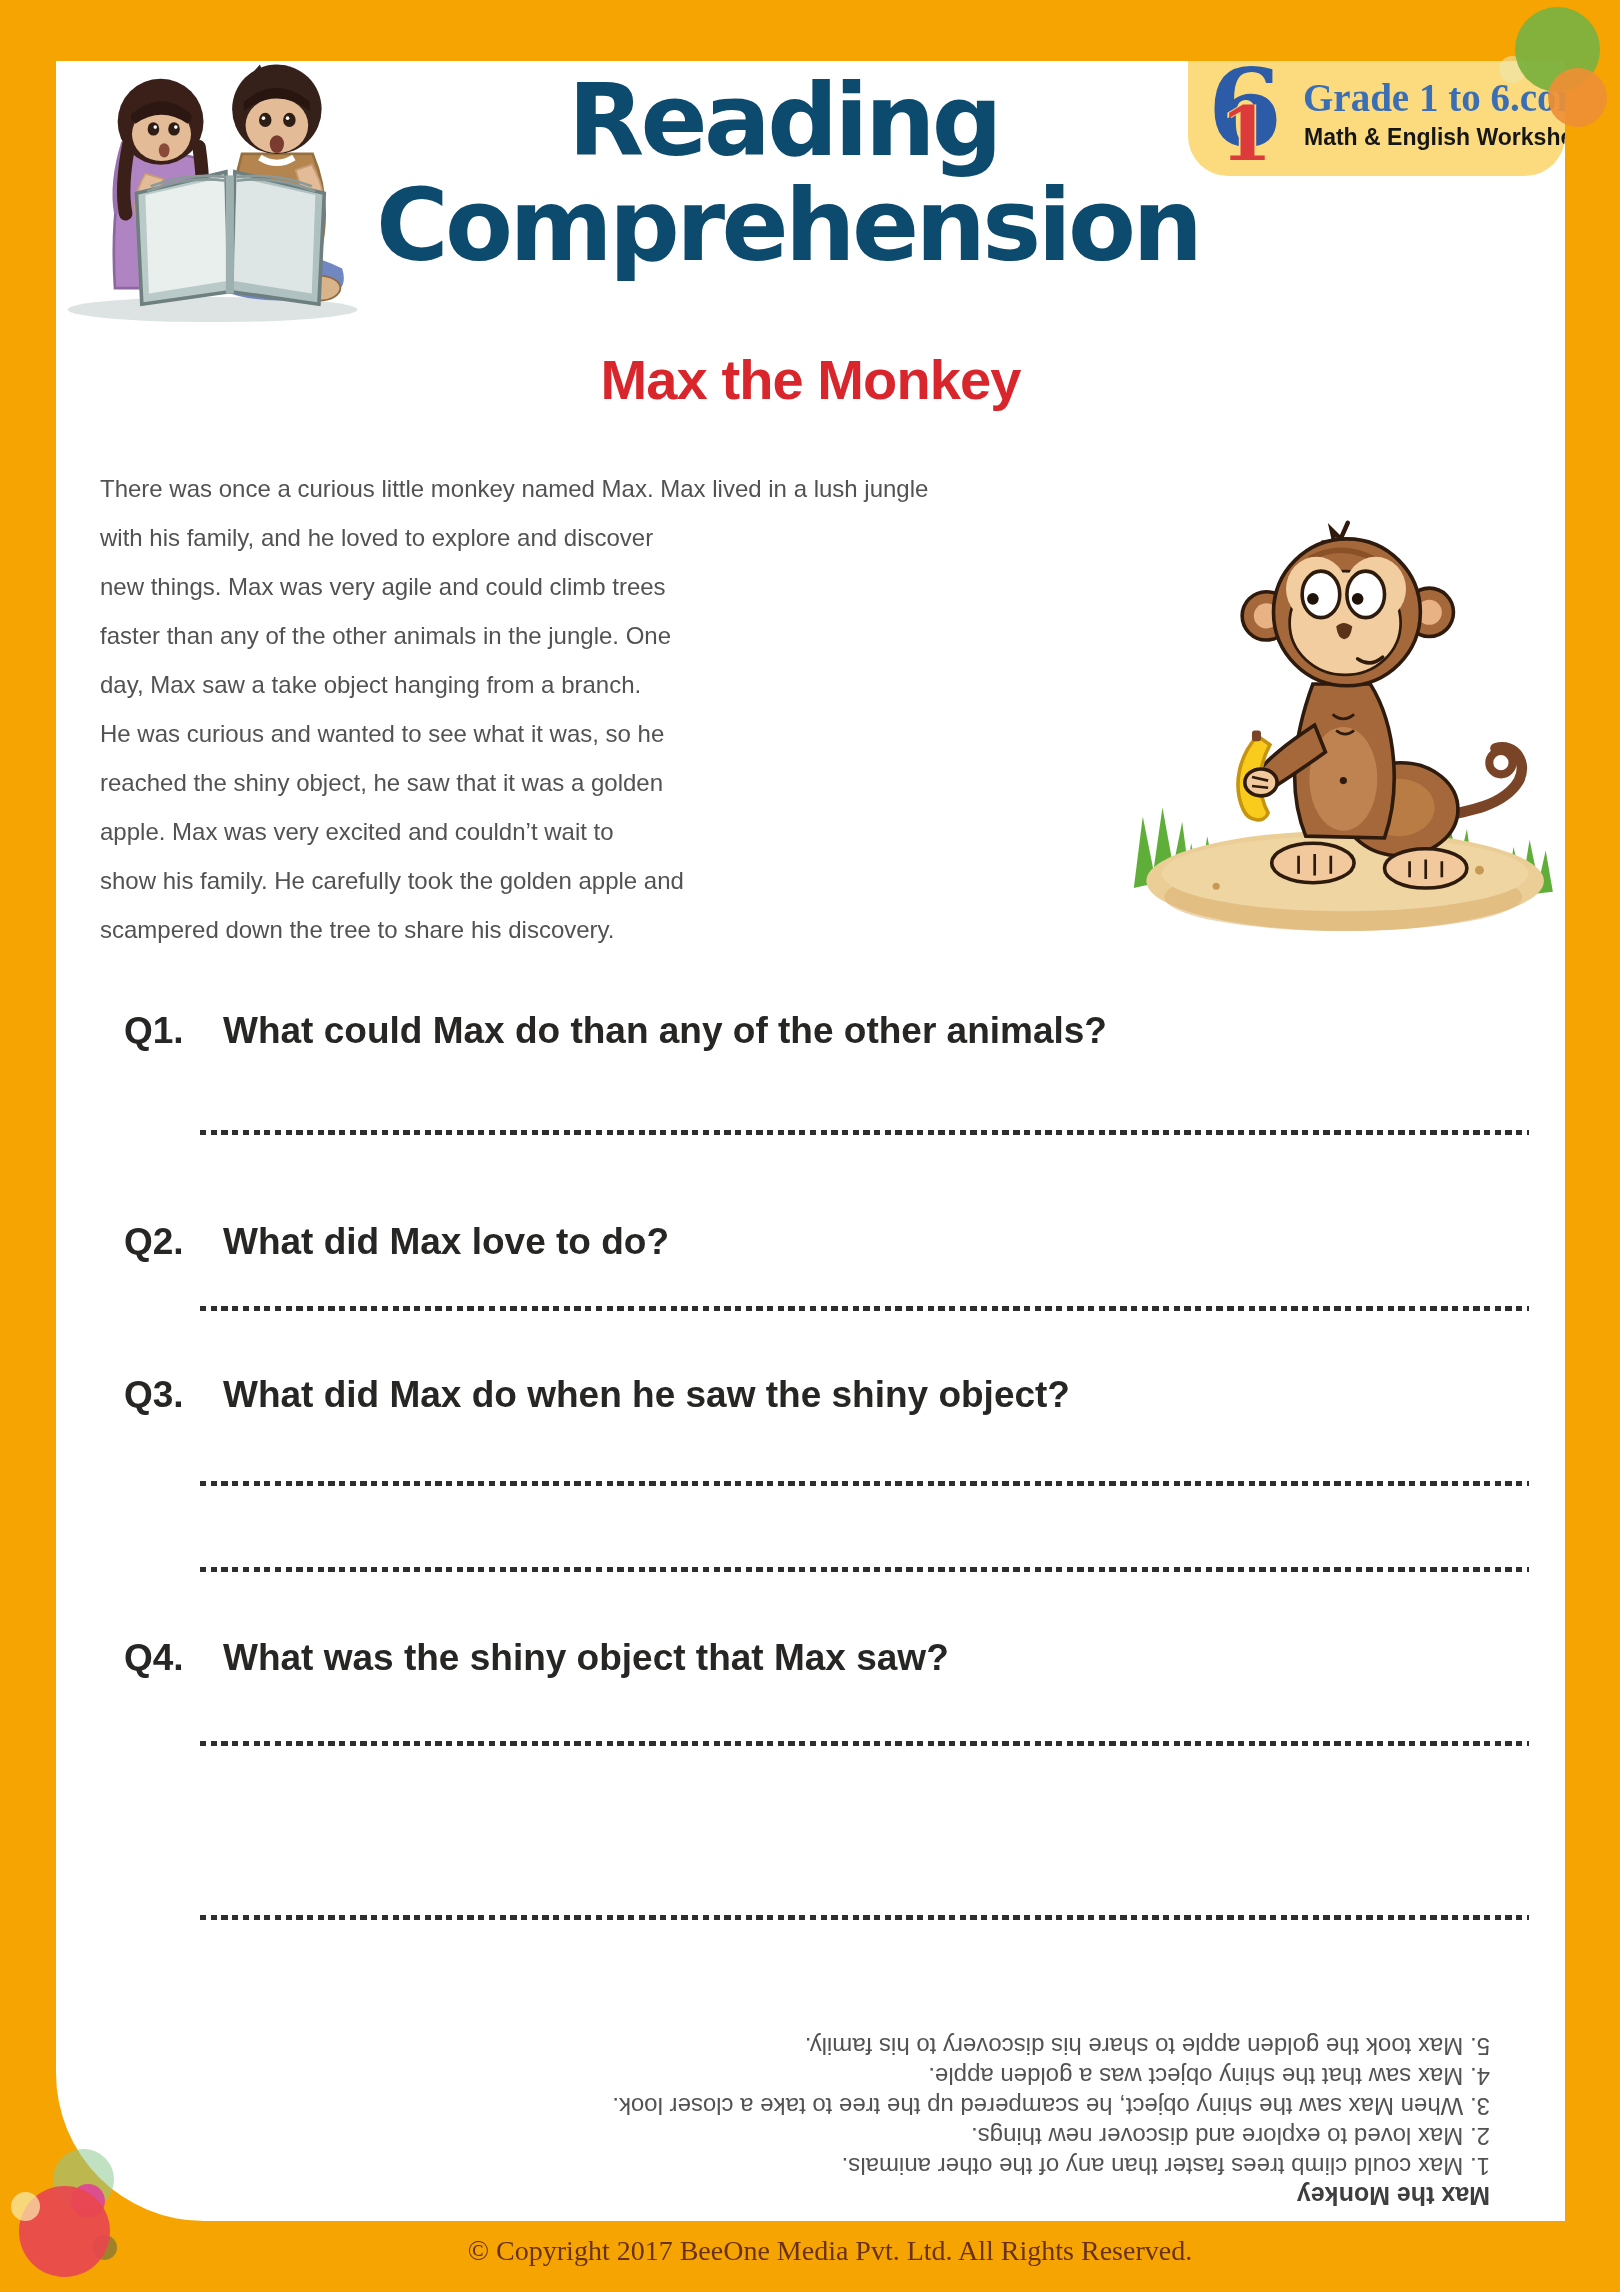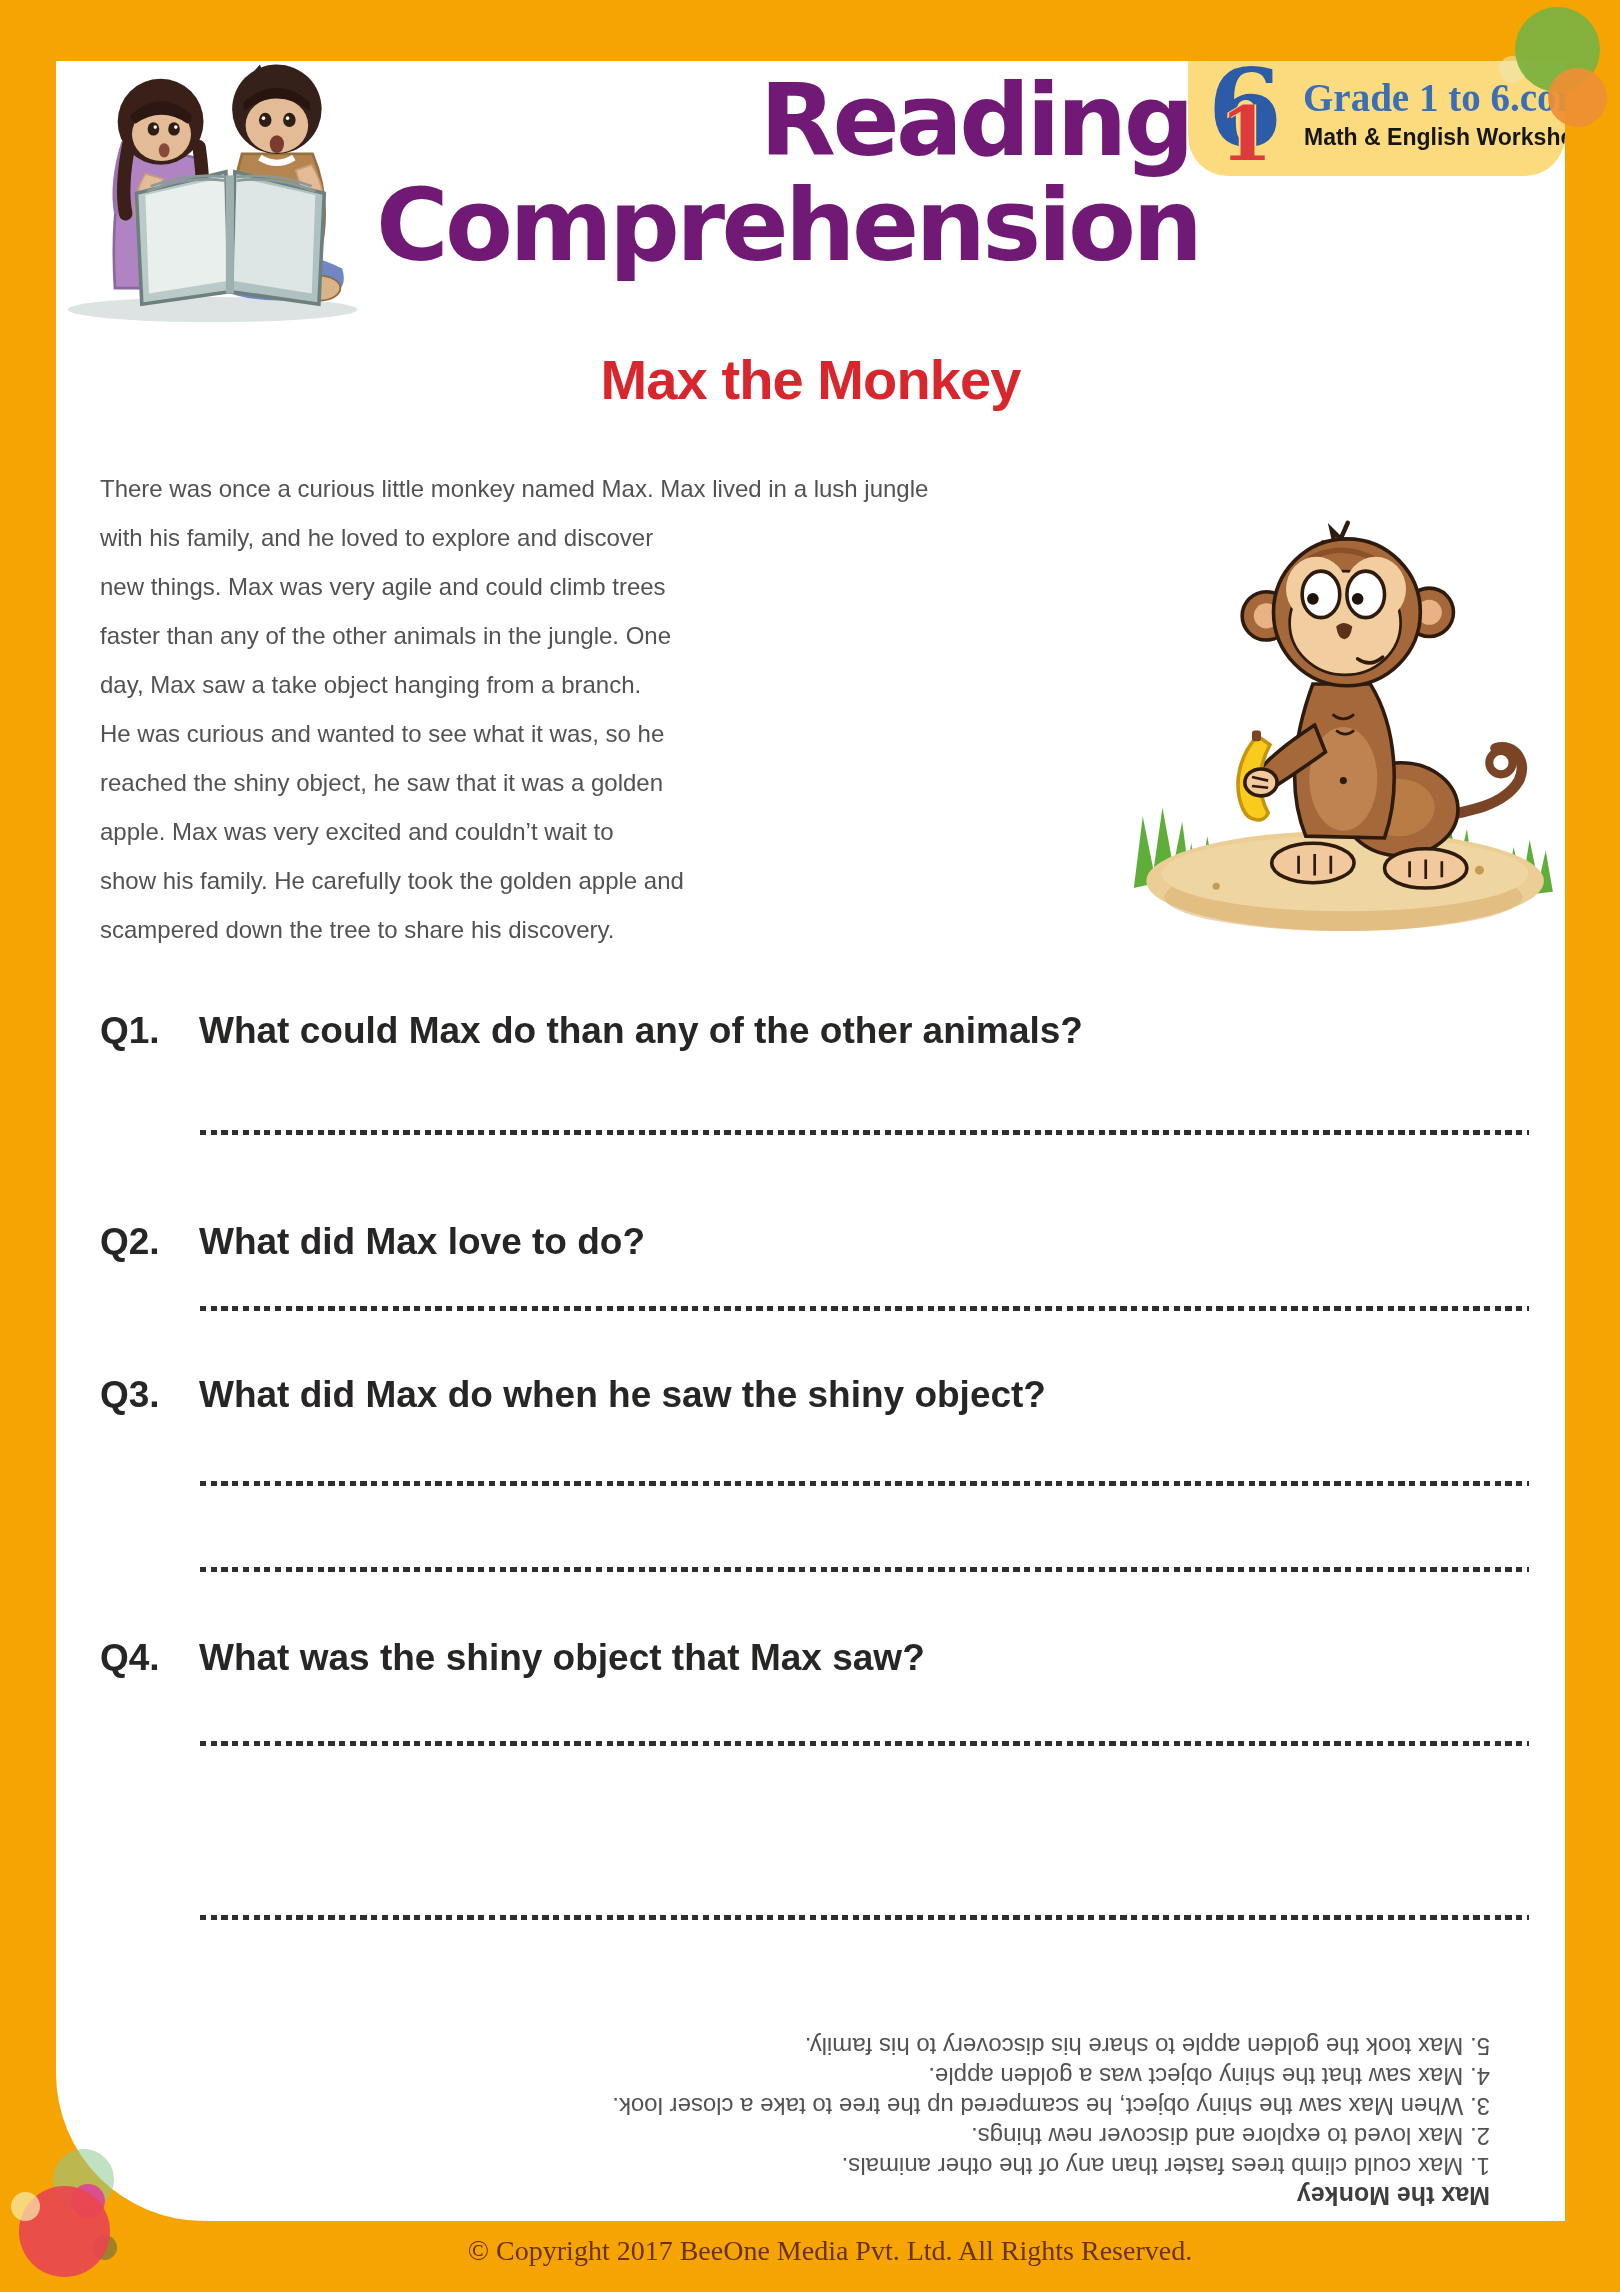--- a/index.html
+++ b/index.html
@@ -21,33 +21,33 @@
   .circ{position:absolute;border-radius:50%;}
   .c-green-tr{left:1515px;top:7.2px;width:85px;height:85px;background:#7CB23F;opacity:.95;}
   .c-pale-tr{left:1499px;top:56px;width:27px;height:27px;background:#EFE6B0;opacity:.6;}
   .c-orange-tr{left:1548px;top:68px;width:59px;height:59px;background:#EE8F35;opacity:.92;}
   .c-green-bl{left:53px;top:2149px;width:61px;height:61px;background:#8CC98F;opacity:.55;}
   .c-magenta-bl{left:71px;top:2184px;width:34px;height:34px;background:#E13C9B;opacity:.85;}
   .c-olive-bl{left:92px;top:2235px;width:25px;height:25px;background:#8F7D2E;opacity:.85;}
   .c-red-bl{left:19px;top:2186px;width:91px;height:91px;background:#E8474F;opacity:.93;}
   .c-paleyellow-bl{left:10.7px;top:2192px;width:29px;height:29px;background:#F8ECAE;opacity:.7;}
   
-  .title{position:absolute;left:376px;top:68px;width:815px;text-align:right;
+  .title{position:absolute;left:376px;top:68px;width:815px;text-align:center;
          font-family:"DejaVu Sans",sans-serif;font-weight:700;font-size:99px;line-height:105px;
-         letter-spacing:-3.6px;color:#701a75;}
+         letter-spacing:-3.6px;color:#0c4a6e;}
   .subtitle{position:absolute;left:56px;top:347px;width:1509px;text-align:center;
             font-weight:700;font-size:56px;letter-spacing:-0.9px;color:#D9262C;}
   .kids{position:absolute;left:47px;top:57px;}
   
   .story{position:absolute;left:100px;top:464px;z-index:2;}
   .story-line{font-size:24px;line-height:49px;color:#525254;white-space:nowrap;}
   .monkey{position:absolute;left:1130px;top:512px;z-index:1;}
   
   .q{position:absolute;left:100px;display:flex;font-weight:700;font-size:37px;color:#272624;white-space:nowrap;}
-  .qlabel{width:99px;flex:0 0 99px;}
+  .qlabel{width:99px;flex:0 0 99px;margin-left:24px;}
   .dots{position:absolute;left:200px;width:1329px;height:4.5px;
         background:repeating-linear-gradient(90deg,#2e2e2e 0 6.3px,transparent 6.3px 10.7px);}
   
   .answer-key{position:absolute;left:222px;top:2031px;width:1268px;transform:rotate(180deg);}
   .ak-heading{font-weight:700;font-size:25px;line-height:30px;color:#3E3E40;}
   .ak-line{font-size:24px;line-height:30px;color:#525254;white-space:nowrap;}
   
   .copyright{position:absolute;left:0;top:2235px;width:1620px;text-align:center;
              font-family:"Liberation Serif",serif;font-size:28px;color:#6A3215;padding-left:20px;}
 </style>

